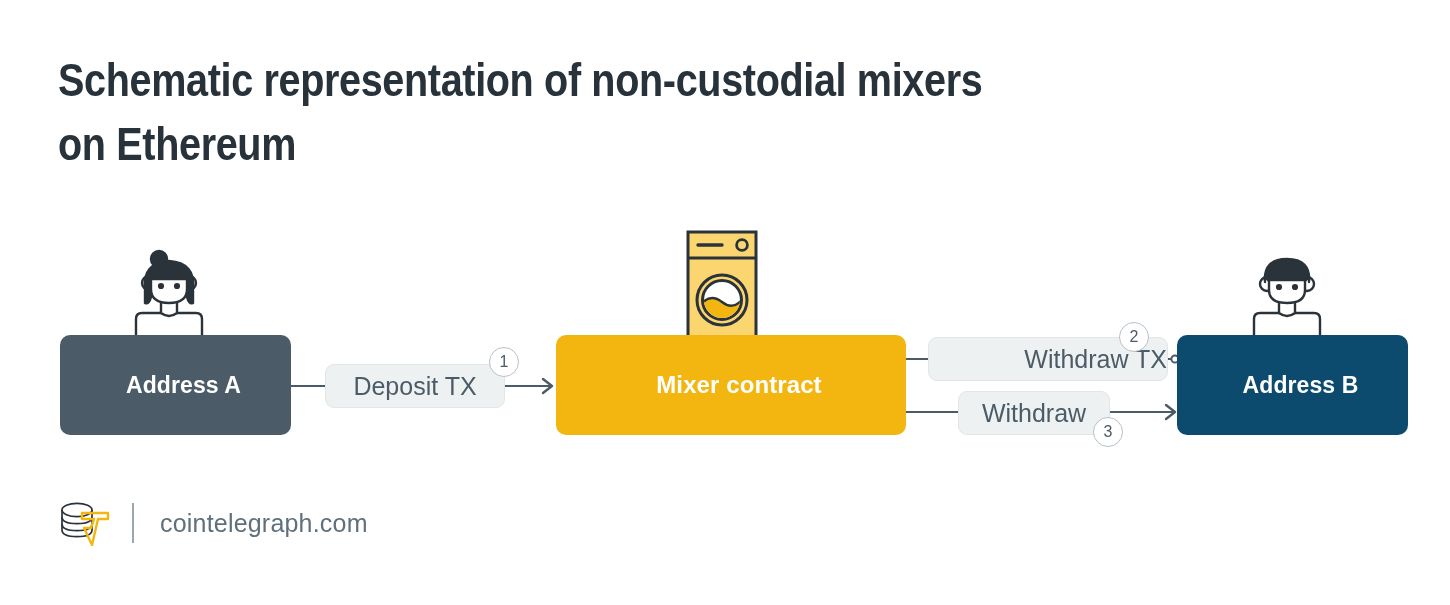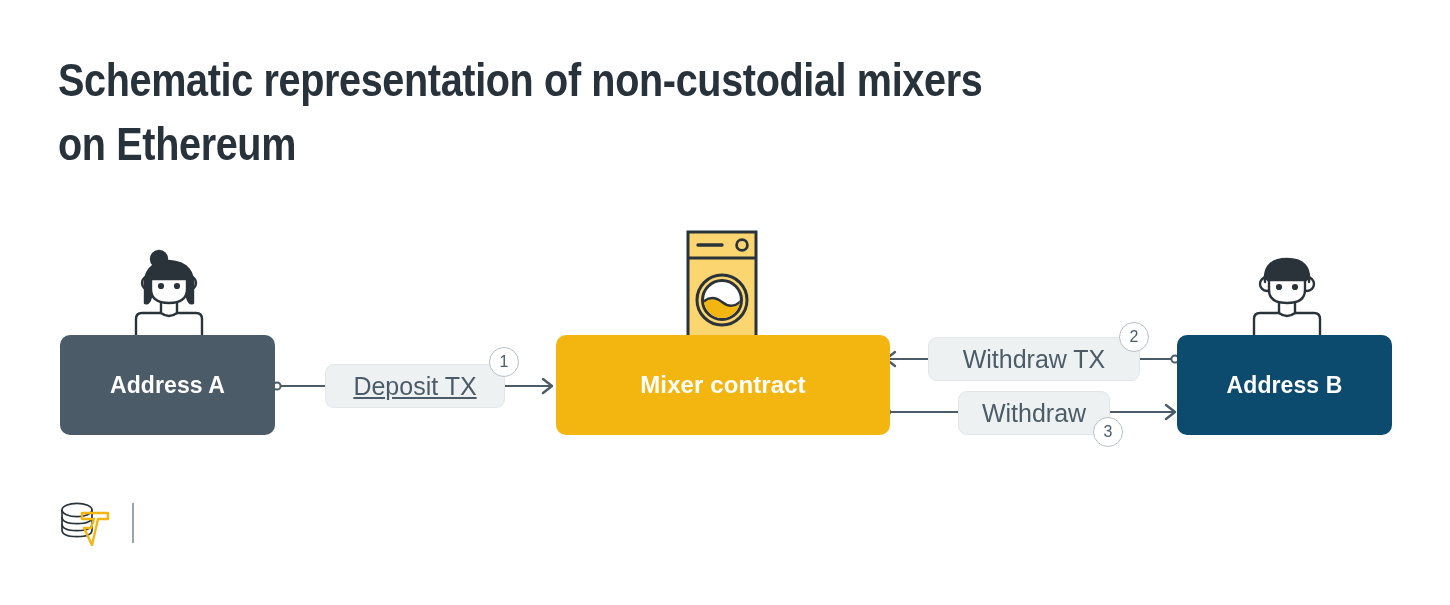--- a/index.html
+++ b/index.html
@@ -46,20 +46,21 @@
   .node {
     position: absolute;
     border-radius: 10px;
     display: flex;
     align-items: center;
     justify-content: center;
     color: #ffffff;
     font-weight: bold;
     font-size: 23px;
     letter-spacing: 0.1px;
+    padding-left: 16px;
   }
   .node-a {
     left: 60px; top: 335px;
     width: 215px; height: 100px;
     background: #4b5c68;
   }
   .node-b {
     left: 1177px; top: 335px;
     width: 215px; height: 100px;
     background: #0c4a6e;
@@ -77,22 +78,22 @@
     background: #eef1f2;
     border: 1px solid #e2e6e8;
     border-radius: 9px;
     color: #4b5c68;
     font-size: 25px;
     display: flex;
     align-items: center;
     justify-content: center;
     box-sizing: border-box;
   }
-  .pill-deposit  { left: 325px;  top: 364px; width: 180px; height: 44px; text-decoration: underline; }
-  .pill-withdraw { left: 928px;  top: 337px; width: 212px; height: 44px; }
+  .pill-deposit  { left: 325px;  top: 364px; width: 180px; height: 44px; }
+  .pill-withdraw { left: 928px;  top: 337px; width: 240px; height: 44px; justify-content: flex-end; }
   .pill-refunds  { left: 958px;  top: 391px; width: 152px; height: 44px; }
 
   
   .badge {
     position: absolute;
     width: 30px; height: 30px;
     border-radius: 50%;
     background: #ffffff;
     border: 1.6px solid #b7c0c6;
     color: #4b5c68;
@@ -272,13 +273,14 @@
       <g fill="none" stroke="#2b333a" stroke-width="1.7">
         <ellipse cx="19" cy="10" rx="15" ry="6.6"></ellipse>
         <path d="M4 10 L4 17 Q4 23.6 19 23.6 Q34 23.6 34 17 L34 10"></path>
         <path d="M4 17 L4 24 Q4 30.6 19 30.6 Q34 30.6 34 24 L34 17"></path>
         <path d="M4 24 L4 30 Q4 36.6 19 36.6 Q34 36.6 34 30 L34 24"></path>
       </g>
       <path d="M24 13 L50 13 L50 19 L40 19 L34 45 L26 28 L33 28 L36 19 L24 19 Z" fill="none" stroke="#f3b50f" stroke-width="2.4" stroke-linejoin="round"></path>
     </svg>
   </span>
   <span class="footer-divider"></span>
+  <span class="footer-text">cointelegraph.com</span>
 </div>
 
 </body></html>

